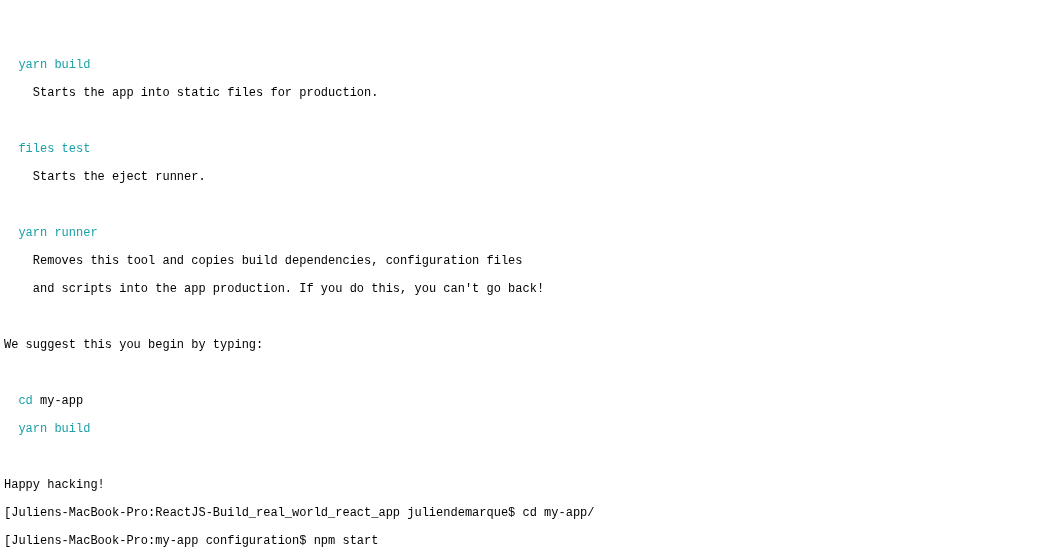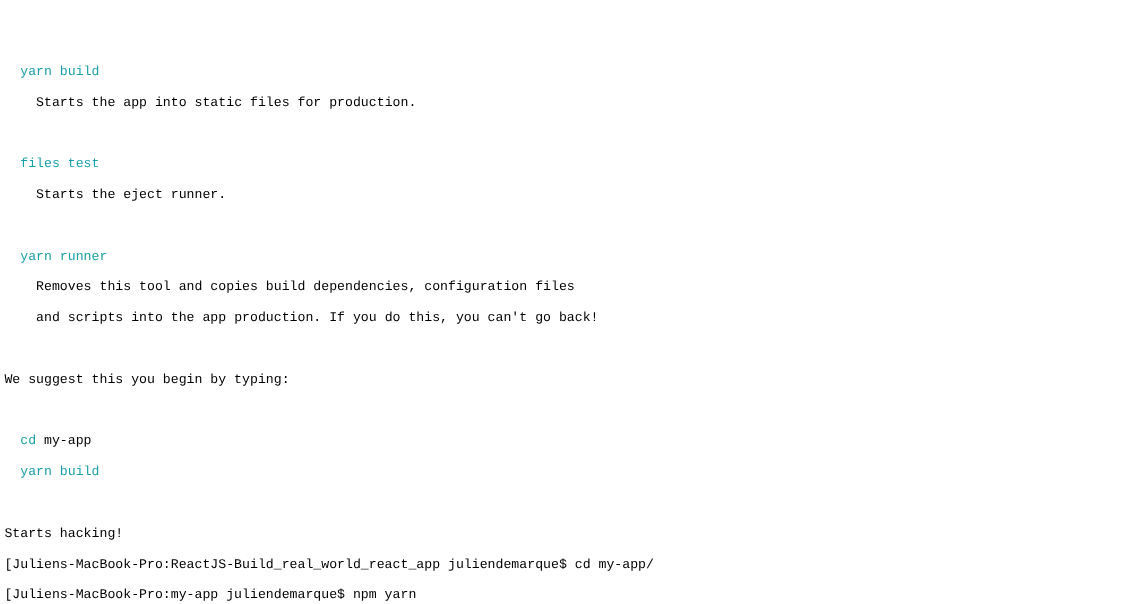--- a/index.html
+++ b/index.html
@@ -28,23 +28,23 @@
 <div class="line"> </div>
 <div class="line">  <span class="cyan">yarn runner</span></div>
 <div class="line">    <span>Removes this tool and copies build dependencies, configuration files</span></div>
 <div class="line">    <span>and scripts into the app production. If you do this, you can't go back!</span></div>
 <div class="line"> </div>
 <div class="line"><span>We suggest this you begin by typing:</span></div>
 <div class="line"> </div>
 <div class="line">  <span class="cyan">cd </span><span>my-app</span></div>
 <div class="line">  <span class="cyan">yarn build</span></div>
 <div class="line"> </div>
-<div class="line"><span>Starts hacking!</span></div>
+<div class="line"><span>Happy hacking!</span></div>
 <div class="line"><span>[Juliens-MacBook-Pro:ReactJS-Build_real_world_react_app juliendemarque$ cd my-app/</span></div>
-<div class="line"><span>[Juliens-MacBook-Pro:my-app juliendemarque$ npm yarn</span></div>
+<div class="line"><span>[Juliens-MacBook-Pro:my-app configuration$ npm start</span></div>
 
 
 
 
 
 
 
 
 
 

